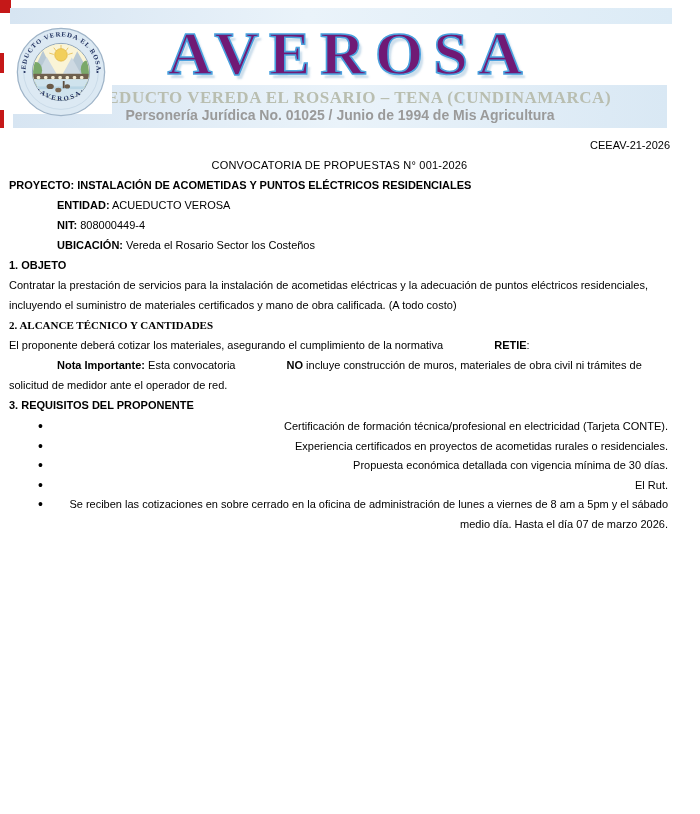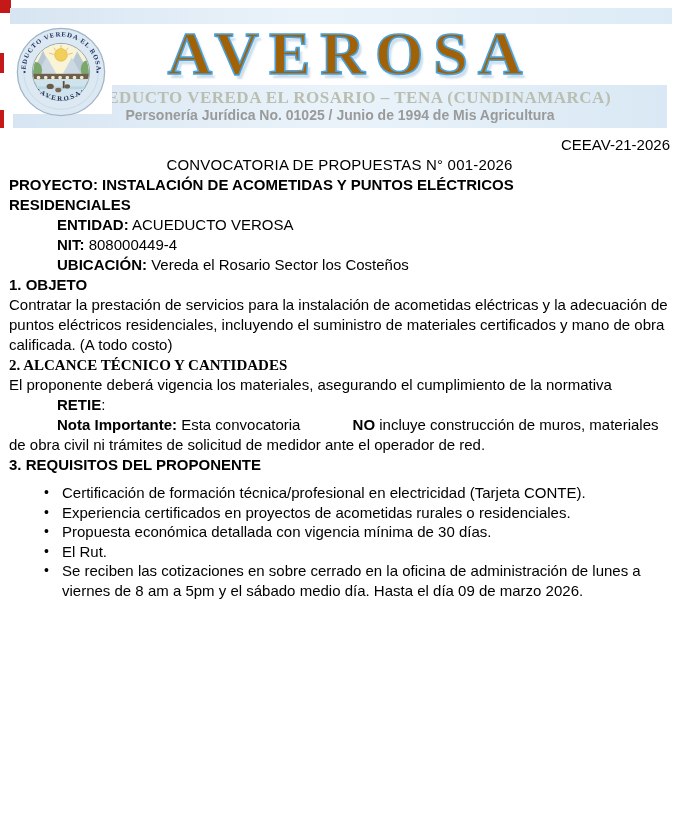--- a/index.html
+++ b/index.html
@@ -20,55 +20,55 @@
   }
   .band-bottom {
     position:absolute; left:13px; top:85px; width:654px; height:43px;
     background:linear-gradient(90deg,#d7e5f2,#eaf3fa 50%,#d9e8f4);
     text-align:center;
   }
   .wordmark {
     position:absolute; left:0; top:22px; width:100%; text-align:center;
     font-family:"Liberation Serif", serif; font-weight:bold;
     font-size:62px; line-height:62px; letter-spacing:10px;
-    color:#a16207; -webkit-text-stroke:1.6px #49a1de;
+    color:#701a75; -webkit-text-stroke:1.6px #49a1de;
     text-shadow:3px 4px 2px rgba(110,160,200,0.35);
   }
   .subtitle {
     margin-top:3px;
     font-family:"Liberation Serif", serif; font-weight:bold;
     font-size:17px; letter-spacing:0.5px; color:#b9beb0; line-height:19px;
   }
   .legal {
     font-size:14px; font-weight:bold; color:#9a9a9a; line-height:16px;
   }
   .logo-box { position:absolute; left:13px; top:24px; width:99px; height:90px; background:#ffffff; }
   .seal { position:absolute; left:15px; top:27px; width:92px; height:90px; }
 
   
   .doc-body {
     position:absolute; top:135px; left:0; right:0;
-    padding:0 30px 0 9px; font-size:15px; line-height:20px;
+    padding:0 30px 0 9px; font-size:11px; line-height:20px;
   }
   .doc-body p { margin:0; }
   .ref { margin:27px 0 20px; text-align:right; }
   .title { text-align:center; font-weight:normal; margin-bottom:16px; letter-spacing:0.2px; }
   .proyecto { font-weight:bold; margin-bottom:15px; max-width:620px; }
   .field-entidad { margin-bottom:20px; }
   .field-nit { margin-bottom:20px; }
   .field-ubicacion { margin-bottom:16px; }
   .h-objeto { font-weight:bold; margin-bottom:18px; }
   .h-alcance { font-weight:bold; margin-bottom:15px;font-family:Liberation Serif, serif; }
   .h-requisitos { font-weight:bold; margin-bottom:14px; }
   .para-objeto { margin-bottom:16px; }
   .para-alcance { margin-bottom:16px; }
   .para-nota { margin-bottom:15px; }
   b { font-weight:bold;margin-left:48px; }
 
-  ul.requisitos { margin:8px; padding:0; list-style:none; line-height:19.5px; }
+  ul.requisitos { margin:2px; padding:0; list-style:none; line-height:19.5px;text-align:right; }
   ul.requisitos li { position:relative; padding-left:45px; }
   ul.requisitos li::before {
     content:"\2022"; position:absolute; left:27px; top:0; font-size:14px;
   }
 </style>
 </head>
 <body>
 
 <div class="page">
 
@@ -167,27 +167,27 @@
     <p class="field-entidad"><b>ENTIDAD:</b><span> ACUEDUCTO VEROSA</span></p>
 
     <p class="field-nit"><b>NIT:</b><span> 808000449-4</span></p>
 
     <p class="field-ubicacion"><b>UBICACIÓN:</b><span> Vereda el Rosario Sector los Costeños</span></p>
 
     <p class="h-objeto">1. OBJETO</p>
     <p class="para-objeto">Contratar la prestación de servicios para la instalación de acometidas eléctricas y la adecuación de puntos eléctricos residenciales, incluyendo el suministro de materiales certificados y mano de obra calificada. (A todo costo)</p>
 
     <p class="h-alcance">2. ALCANCE TÉCNICO Y CANTIDADES</p>
-    <p class="para-alcance"><span>El proponente deberá vigencia los materiales, asegurando el cumplimiento de la normativa </span><b>RETIE</b><span>:</span></p>
+    <p class="para-alcance"><span>El proponente deberá cotizar los materiales, asegurando el cumplimiento de la normativa </span><b>RETIE</b><span>:</span></p>
 
     <p class="para-nota"><b>Nota Importante:</b><span> Esta convocatoria </span><b>NO</b><span> incluye construcción de muros, materiales de obra civil ni trámites de solicitud de medidor ante el operador de red.</span></p>
 
     <p class="h-requisitos">3. REQUISITOS DEL PROPONENTE</p>
     <ul class="requisitos">
       <li><span>Certificación de formación técnica/profesional en electricidad (Tarjeta CONTE).</span></li>
       <li><span>Experiencia certificados en proyectos de acometidas rurales o residenciales.</span></li>
       <li><span>Propuesta económica detallada con vigencia mínima de 30 días.</span></li>
       <li><span>El Rut.</span></li>
-      <li><span>Se reciben las cotizaciones en sobre cerrado en la oficina de administración de lunes a viernes de 8 am a 5pm y el sábado medio día. Hasta el día 09 de marzo 2026.</span></li>
+      <li><span>Se reciben las cotizaciones en sobre cerrado en la oficina de administración de lunes a viernes de 8 am a 5pm y el sábado medio día. Hasta el día 07 de marzo 2026.</span></li>
     </ul>
   </main>
 
 </div>
 
 </body></html>

